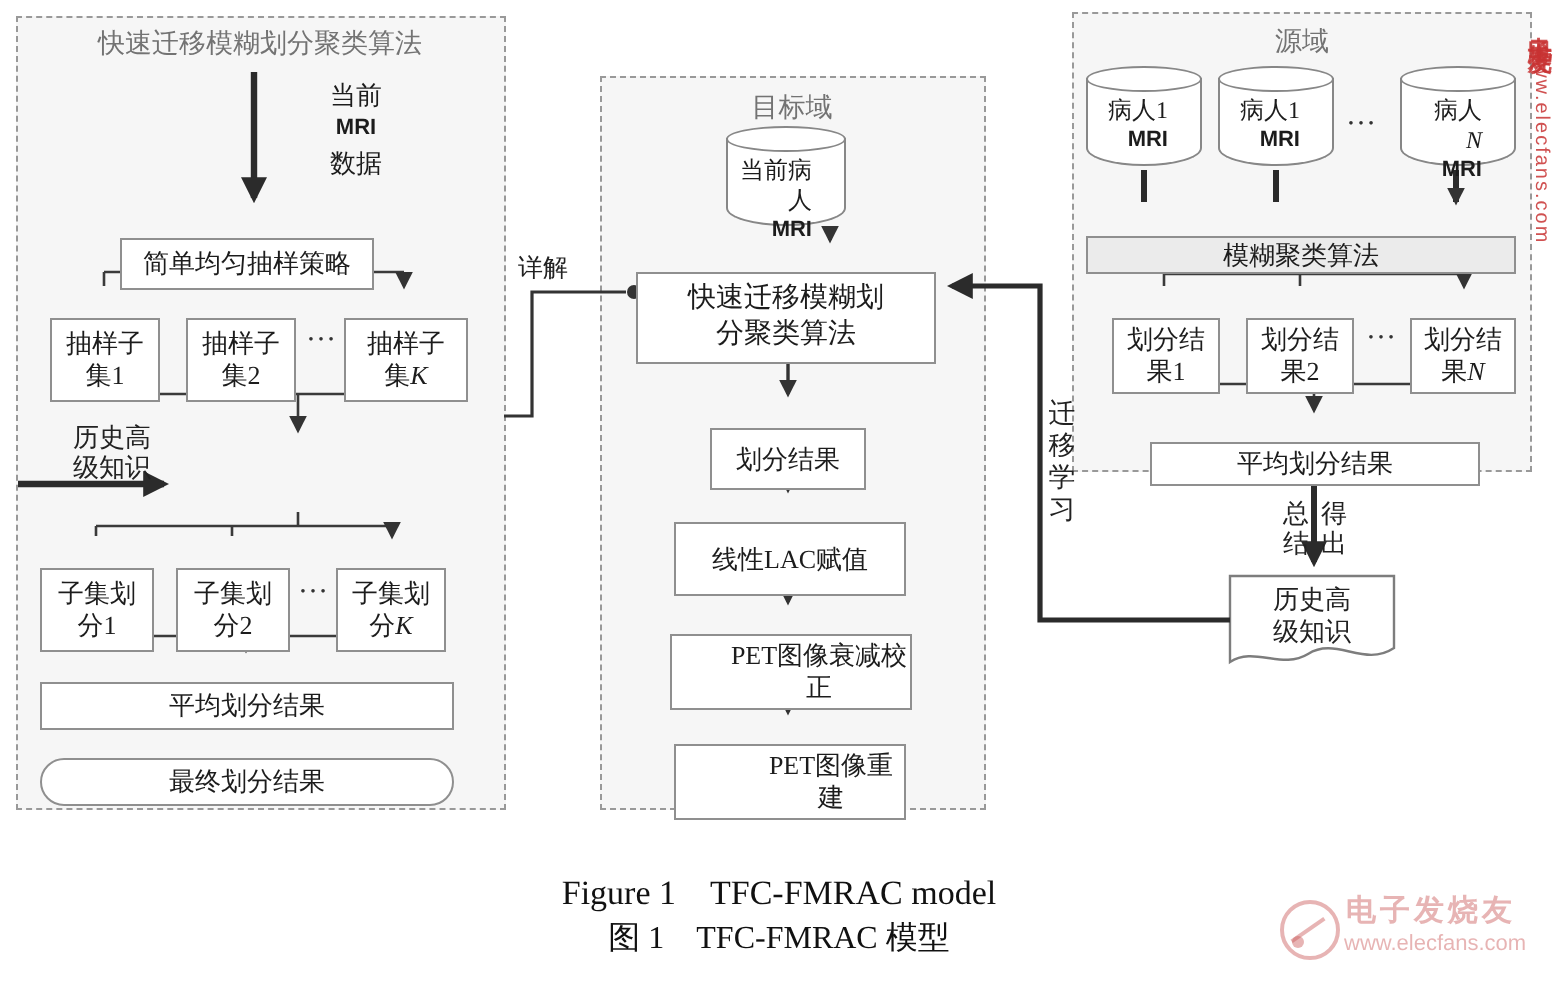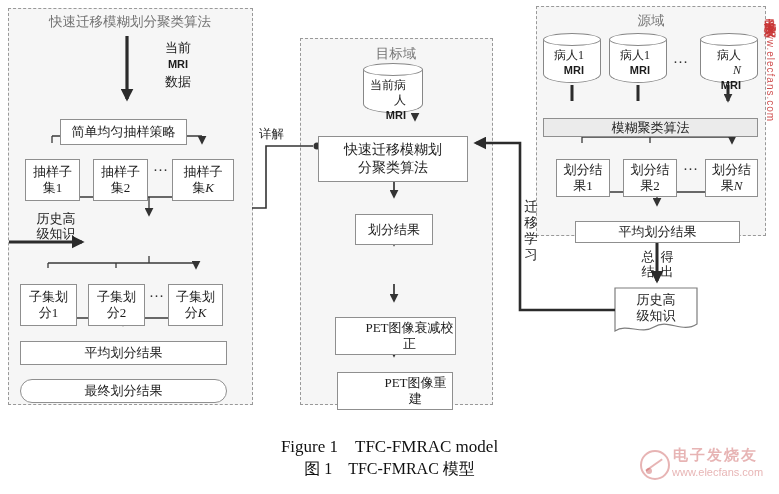--- a/index.html
+++ b/index.html
@@ -157,20 +157,21 @@
       <span class="bl sans-b" style="display:block;">MRI</span>
     </div>
   </div>
 
   <div class="box" style="left:318px;top:122px;width:150px;height:46px;font-size:14px;line-height:18px;">
     <span class="bl">快速迁移模糊划</span>
     <span class="bl">分聚类算法</span>
   </div>
 
   <div class="box" style="left:355px;top:200px;width:78px;height:31px;">划分结果</div>
+  <div class="box" style="left:337px;top:247px;width:116px;height:37px;">线性LAC赋值</div>
   <div class="box" style="left:335px;top:303px;width:121px;height:38px;padding-left:28px;">PET图像衰减校正</div>
   <div class="box" style="left:337px;top:358px;width:116px;height:38px;padding-left:41px;">PET图像重建</div>
 
   <div class="ptitle" style="left:596px;top:12px;width:110px;">源域</div>
 
   <div class="cyl" style="left:543px;top:33px;width:58px;height:50px;">
     <div class="cyl-body"></div>
     <div class="cyl-top"></div>
     <div class="cyl-txt">
       <span class="bl" style="display:block;"><span>病人1</span><i class="var"></i></span>

